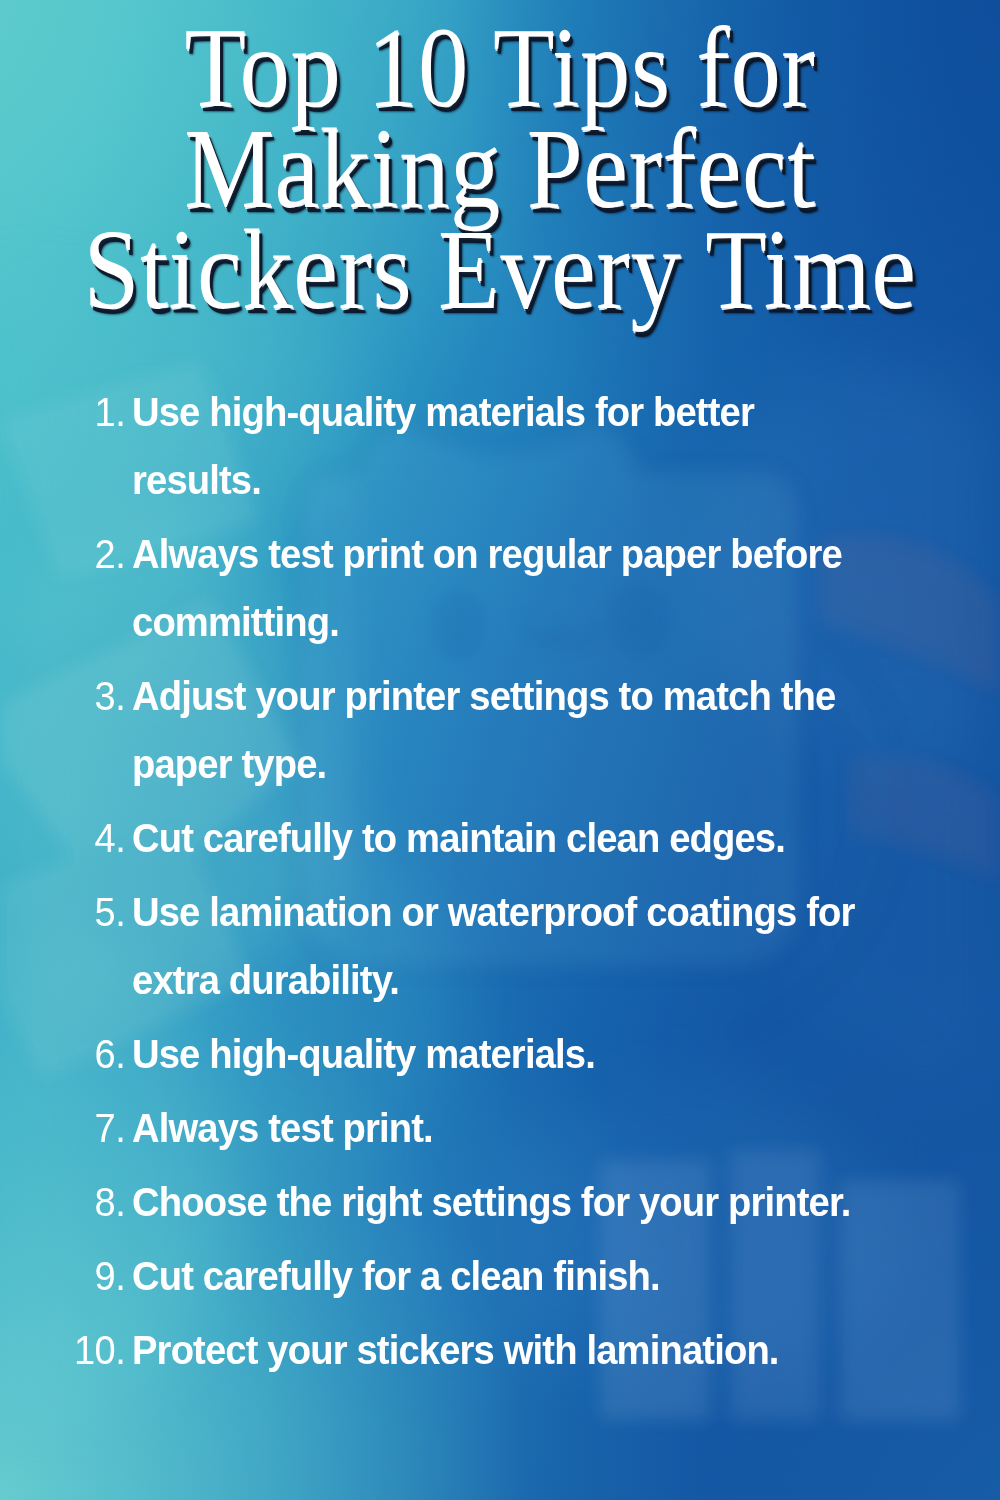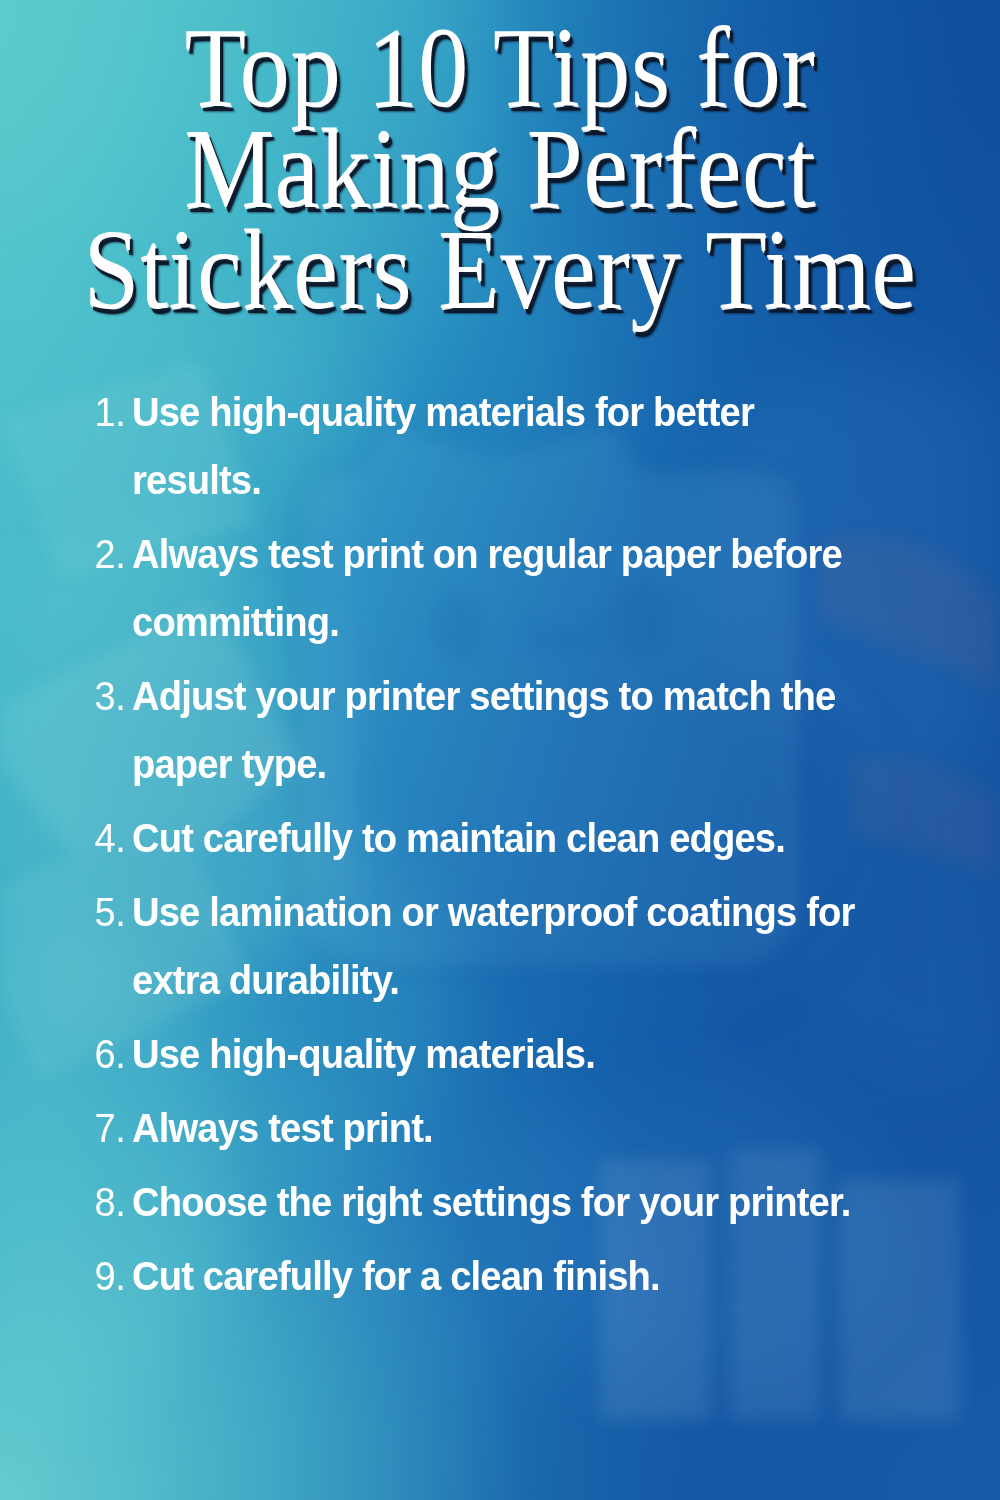--- a/index.html
+++ b/index.html
@@ -280,15 +280,19 @@
       <span class="tip-text">Always test print.</span>
     </li>
     <li class="tip-item">
       <span class="tip-num">8.</span>
       <span class="tip-text">Choose the right settings for your printer.</span>
     </li>
     <li class="tip-item">
       <span class="tip-num">9.</span>
       <span class="tip-text">Cut carefully for a clean finish.</span>
     </li>
+    <li class="tip-item">
+      <span class="tip-num">10.</span>
+      <span class="tip-text">Protect your stickers with lamination.</span>
+    </li>
   </ol>
 
 </div>
 
 </body></html>

